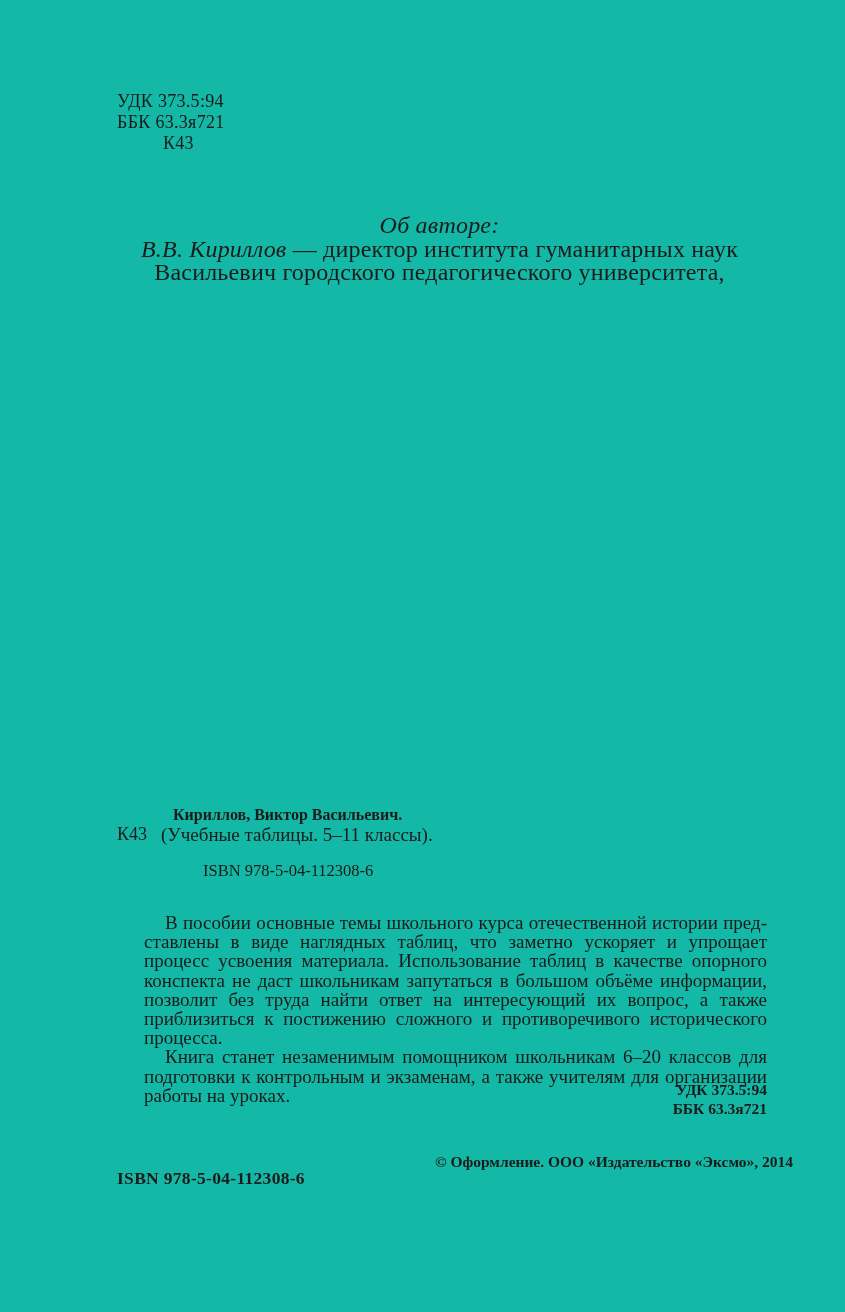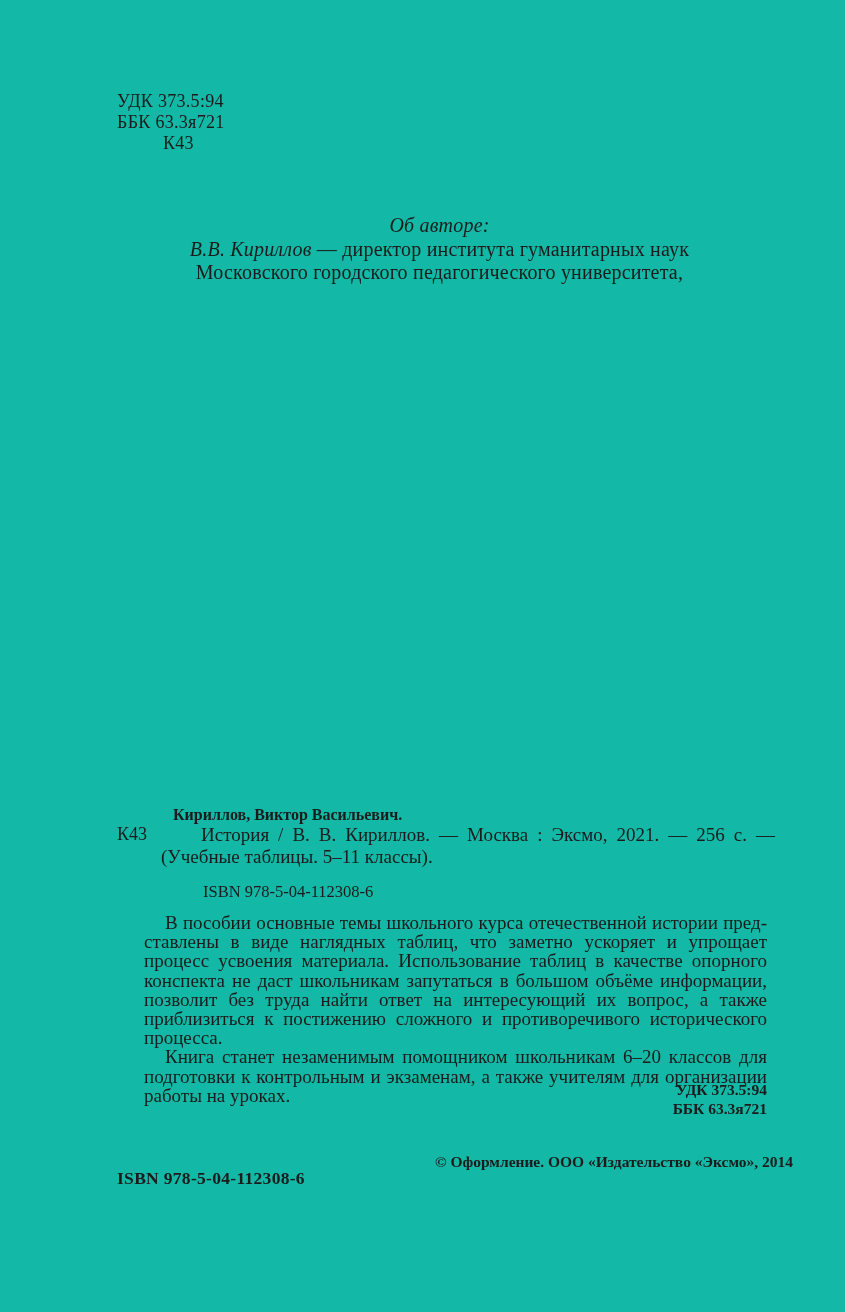--- a/index.html
+++ b/index.html
@@ -22,21 +22,21 @@
   .top-codes {
     left: 117px; top: 91px;
     font-size: 18px; line-height: 21px;
     letter-spacing: 0.3px;
   }
   .top-codes .sign { padding-left: 46px; }
 
   
   .about {
     left: 128px; top: 214px; width: 623px;
-    font-size: 20px; line-height: 23.5px;
+    font-size: 24px; line-height: 23.5px;
     text-align: center;
     letter-spacing: 0.2px;
   }
   .italic { font-style: italic; }
 
   
   .card {
     left: 161px; top: 805px; width: 614px;
     font-size: 19px; line-height: 21.5px;
   }
@@ -103,28 +103,27 @@
 
   <div class="abs top-codes">
     <div>УДК 373.5:94</div>
     <div>ББК 63.3я721</div>
     <div class="sign">К43</div>
   </div>
 
   <div class="abs about">
     <div class="italic">Об авторе:</div>
     <div><span class="italic">В.В. Кириллов</span><span> — директор института гуманитарных наук</span></div>
-    <div>Московского городского педагогического университета,</div>
+    <div>Васильевич городского педагогического университета,</div>
   </div>
 
   <div class="abs card">
     <div class="card-name">Кириллов, Виктор Васильевич.</div>
     <div class="card-entry">
       <span class="entry-sign">К43</span>
-      <div class="entry-line1">История / В. В. Кириллов. — Москва : Эксмо, 2021. — 256 с. —</div>
       <div class="entry-line2">(Учебные таблицы. 5–11 классы).</div>
     </div>
     <div class="card-isbn">ISBN 978-5-04-112308-6</div>
   </div>
 
   <div class="abs annotation">
     <p>В пособии основные темы школьного курса отечественной истории пред­ставлены в виде наглядных таблиц, что заметно ускоряет и упрощает процесс усвоения материала. Использование таблиц в качестве опорного конспекта не даст школьникам запутаться в большом объёме информации, позволит без труда найти ответ на интересующий их вопрос, а также приблизиться к постижению сложного и противоречивого исторического процесса.</p>
     <p>Книга станет незаменимым помощником школьникам 6–20 классов для подготовки к контрольным и экзаменам, а также учителям для организации ра­боты на уроках.</p>
   </div>
 

